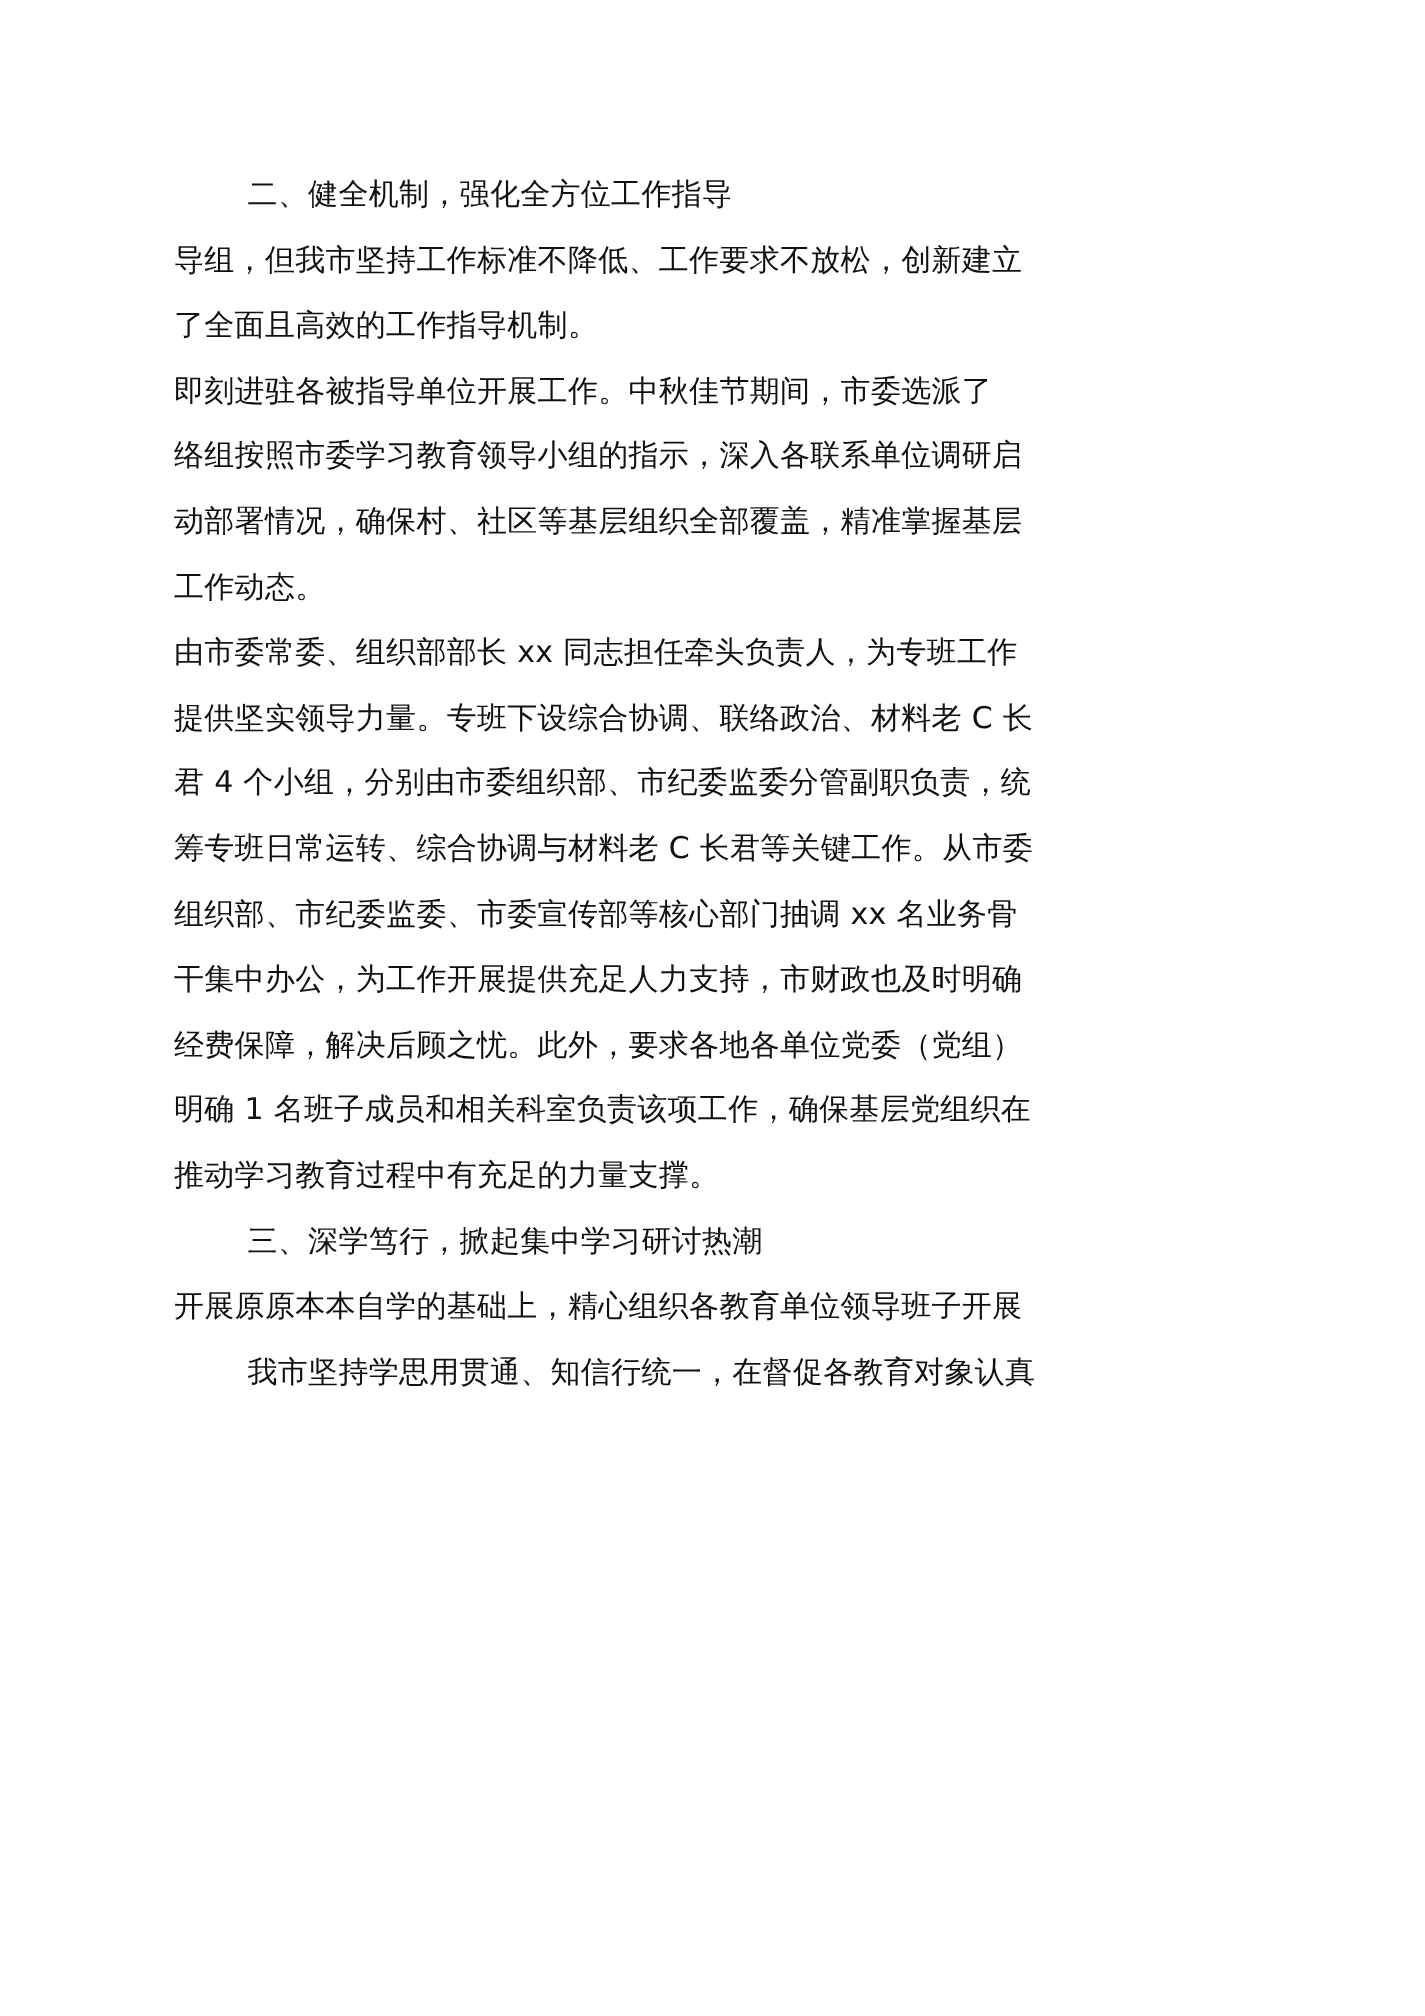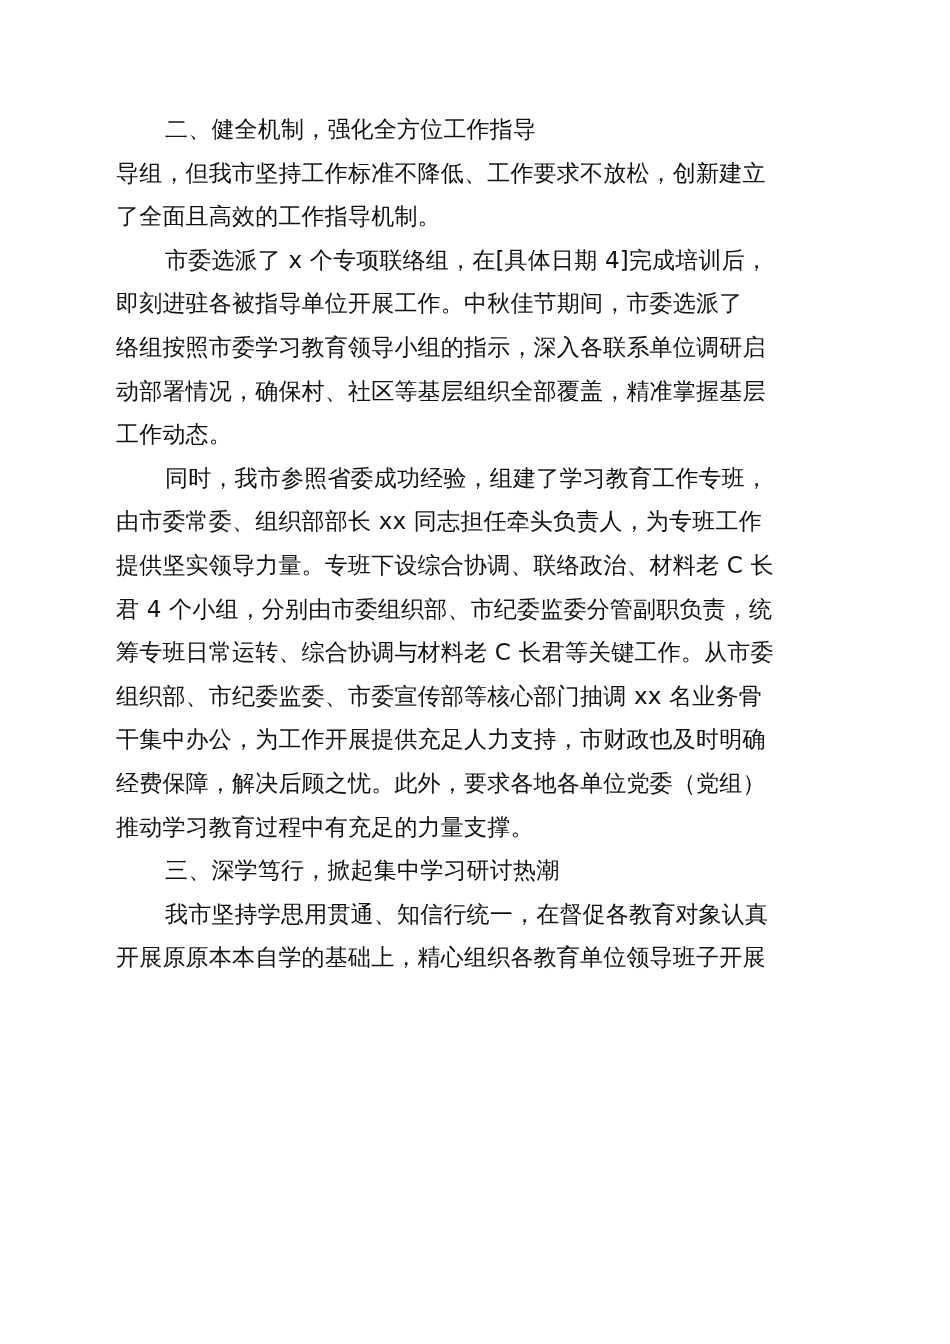--- a/index.html
+++ b/index.html
@@ -1,44 +1,43 @@
 <!DOCTYPE html>
 <html><head>
   <meta charset="utf-8">
   <style>
     html, body { margin: 0; padding: 0; background: #ffffff; }
     body { width: 950px; height: 1344px; position: relative; overflow: hidden; }
     .page {
       position: absolute; left: 116px; top: 108px; width: 720px;
       font-family: "DejaVu Sans", "Liberation Sans", sans-serif;
-      font-size: 23px; color: #111111;
+      font-size: 20px; color: #111111;
     }
     .line {
       height: 43.6px; line-height: 43.6px; white-space: nowrap;
       letter-spacing: 0.2px;
     }
     .indent { padding-left: 49px; }
   </style>
 </head>
 <body>
 
 <div class="page">
   <div class="line indent">二、健全机制，强化全方位工作指导</div>
   <div class="line">导组，但我市坚持工作标准不降低、工作要求不放松，创新建立</div>
   <div class="line">了全面且高效的工作指导机制。</div>
-  <div class="line indent">市委选派了 x 个专项联络组，在[具体日期 4]完成培训后，</div>
   <div class="line">即刻进驻各被指导单位开展工作。中秋佳节期间，市委选派了</div>
   <div class="line">络组按照市委学习教育领导小组的指示，深入各联系单位调研启</div>
   <div class="line">动部署情况，确保村、社区等基层组织全部覆盖，精准掌握基层</div>
   <div class="line">工作动态。</div>
-  <div class="line indent">同时，我市参照省委成功经验，组建了学习教育工作专班，</div>
   <div class="line">由市委常委、组织部部长 xx 同志担任牵头负责人，为专班工作</div>
   <div class="line">提供坚实领导力量。专班下设综合协调、联络政治、材料老 C 长</div>
   <div class="line">君 4 个小组，分别由市委组织部、市纪委监委分管副职负责，统</div>
   <div class="line">筹专班日常运转、综合协调与材料老 C 长君等关键工作。从市委</div>
   <div class="line">组织部、市纪委监委、市委宣传部等核心部门抽调 xx 名业务骨</div>
   <div class="line">干集中办公，为工作开展提供充足人力支持，市财政也及时明确</div>
   <div class="line">经费保障，解决后顾之忧。此外，要求各地各单位党委（党组）</div>
+  <div class="line">明确 1 名班子成员和相关科室负责该项工作，确保基层党组织在</div>
   <div class="line">推动学习教育过程中有充足的力量支撑。</div>
   <div class="line indent">三、深学笃行，掀起集中学习研讨热潮</div>
+  <div class="line">开展原原本本自学的基础上，精心组织各教育单位领导班子开展</div>
   <div class="line indent">我市坚持学思用贯通、知信行统一，在督促各教育对象认真</div>
-  <div class="line">开展原原本本自学的基础上，精心组织各教育单位领导班子开展</div>
 </div>
 
 </body></html>

